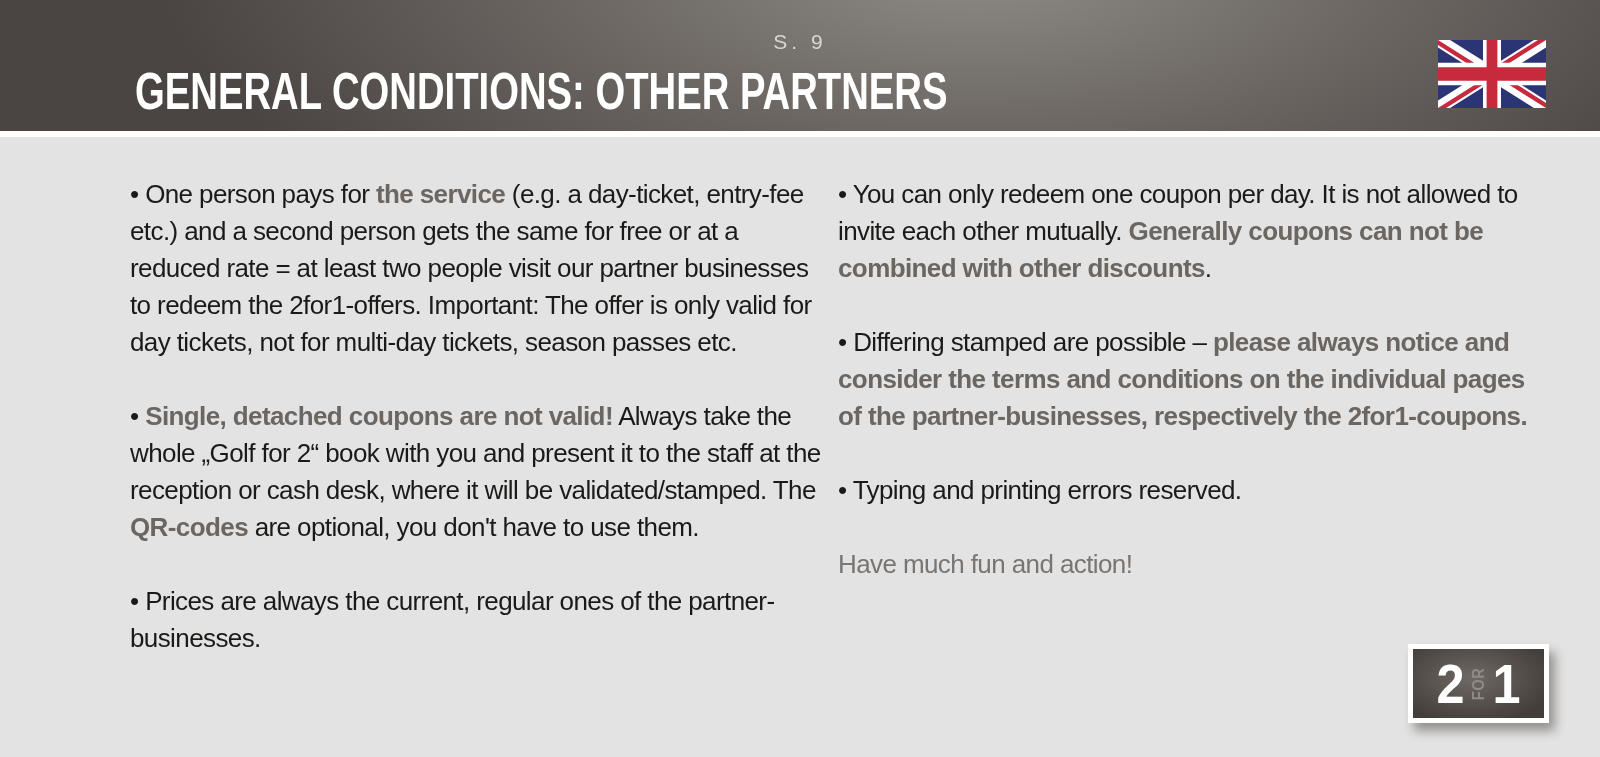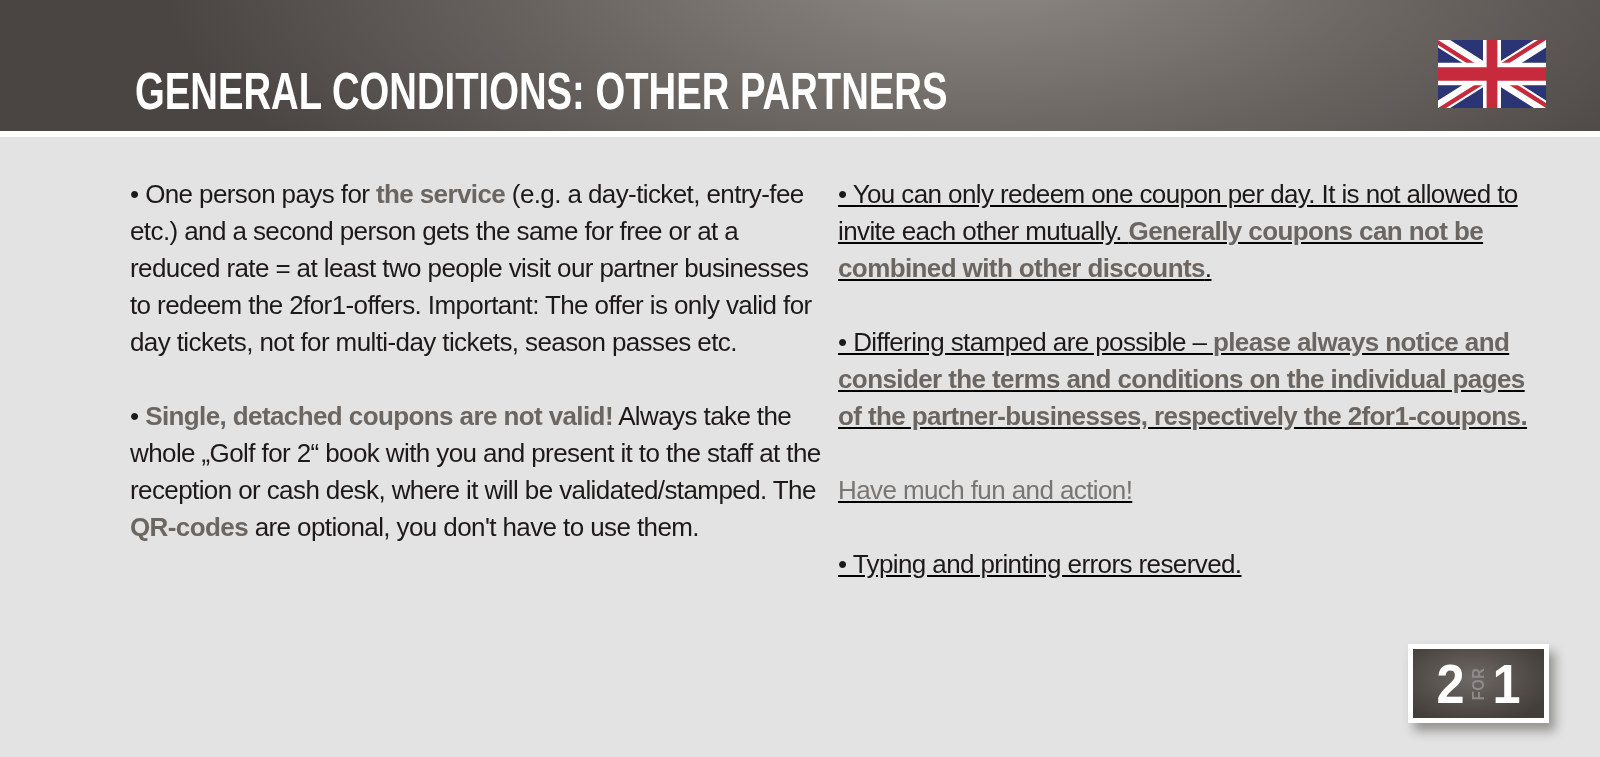--- a/index.html
+++ b/index.html
@@ -33,21 +33,21 @@
     white-space:nowrap;
     transform:scaleX(0.75); transform-origin:0 50%;
   }
   .flag { position:absolute; top:40px; left:1438px; width:108px; height:68px; }
   .flag svg { display:block; }
 
   
   .content { position:absolute; top:160px; left:0; width:1600px; }
   .column { position:absolute; top:0; }
   .column-left  { left:130px; width:695px; }
-  .column-right { left:838px; width:700px;text-decoration:underline; }
+  .column-right { left:838px; width:700px; }
   .para {
     font-size:26px; line-height:37px; letter-spacing:-0.6px;
     color:var(--text,#1b1a18);
     margin:16px 0 37px 0;
   }
   .seg-normal   { color:var(--text,#1b1a18); }
   .seg-emphasis { color:var(--emphasis,#6b6661); font-weight:700; }
   .seg-muted    { color:var(--muted,#797572); }
 
   
@@ -71,20 +71,21 @@
     display:inline-block; color:#8f8b88; font-weight:700;
     font-size:16px; letter-spacing:0.5px;
     transform:rotate(-90deg) scaleX(0.92);
     margin:0 -5px;
   }
 </style>
 </head>
 <body>
 
 <div class="header">
+  <div class="page-number">S. 9</div>
   <h1 class="title">GENERAL CONDITIONS: OTHER PARTNERS</h1>
   <div class="flag">
     <svg width="108" height="68" viewBox="0 0 60 30" preserveAspectRatio="none">
       <defs>
         <clipPath id="uk-counterchange">
           <path d="M30,15 h30 v15 z v15 h-30 z h-30 v-15 z v-15 h30 z"></path>
         </clipPath>
       </defs>
       <rect width="60" height="30" fill="#2b3474"></rect>
       <path d="M0,0 L60,30 M60,0 L0,30" stroke-width="6" fill="none" stroke="#ffffff"></path>
@@ -93,26 +94,27 @@
       <path d="M30,0 V30 M0,15 H60" stroke-width="6" fill="none" stroke="#c62a3c"></path>
     </svg>
   </div>
 </div>
 <div class="header-sep"></div>
 
 <main class="content">
   <div class="column column-left">
       <p class="para"><span class="seg-normal">• One person pays for </span><span class="seg-emphasis">the service</span><span class="seg-normal"> (e.g. a day-ticket, entry-fee etc.) and a second person gets the same for free or at a reduced rate = at least two people visit our partner businesses to redeem the 2for1-offers. Important: The offer is only valid for day tickets, not for multi-day tickets, season passes etc.</span></p>
       <p class="para"><span class="seg-normal">• </span><span class="seg-emphasis">Single, detached coupons are not valid!</span><span class="seg-normal"> Always take the whole „Golf for 2“ book with you and present it to the staff at the reception or cash desk, where it will be validated/stamped. The </span><span class="seg-emphasis">QR-codes</span><span class="seg-normal"> are optional, you don't have to use them.</span></p>
+      <p class="para"><span class="seg-normal">• Prices are always the current, regular ones of the partner-businesses.</span></p>
     </div>
   <div class="column column-right">
       <p class="para"><span class="seg-normal">• You can only redeem one coupon per day. It is not allowed to invite each other mutually. </span><span class="seg-emphasis">Generally coupons can not be combined with other discounts</span><span class="seg-normal">.</span></p>
       <p class="para"><span class="seg-normal">• Differing stamped are possible – </span><span class="seg-emphasis">please always notice and consider the terms and conditions on the individual pages of the partner-businesses, respectively the 2for1-coupons.</span></p>
+      <p class="para"><span class="seg-normal">• Typing and printing errors reserved.</span></p>
       <p class="para"><span class="seg-muted">Have much fun and action!</span></p>
-      <p class="para"><span class="seg-normal">• Typing and printing errors reserved.</span></p>
     </div>
 </main>
 
 <div class="badge">
   <div class="badge-inner">
     <span class="badge-digit">2</span>
     <span class="badge-for">FOR</span>
     <span class="badge-digit">1</span>
   </div>
 </div>

